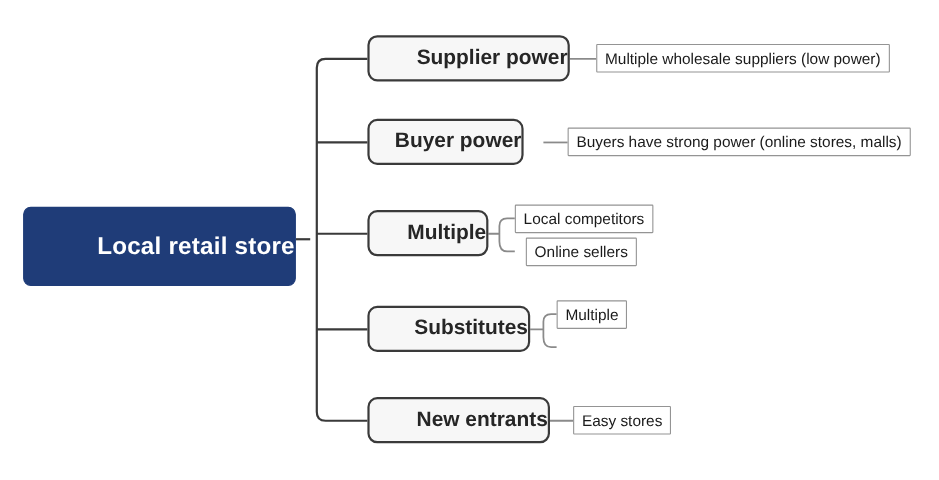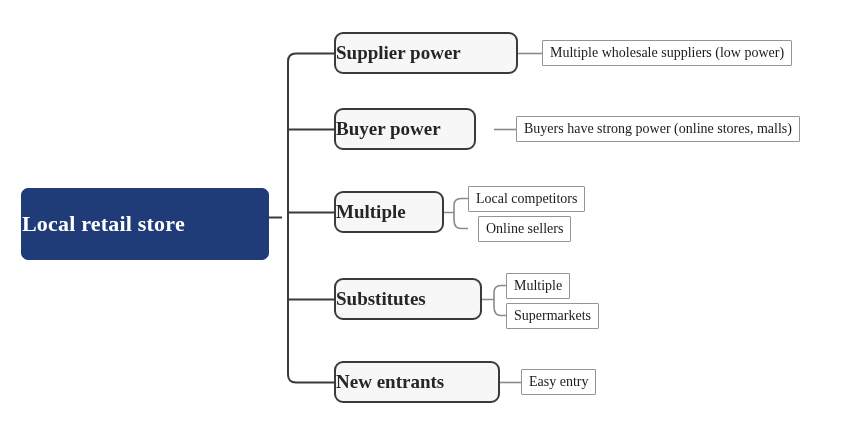--- a/index.html
+++ b/index.html
@@ -22,23 +22,22 @@
     left: 0;
     top: 0;
     width: 854px;
     height: 436px;
   }
   .node {
     position: absolute;
     box-sizing: border-box;
     display: flex;
     align-items: center;
-    justify-content: flex-start;
+    justify-content: flex-end;
     white-space: nowrap;
-    font-family: Liberation Serif, serif;
   }
   .root-node {
     left: 21px;
     top: 188px;
     width: 248px;
     height: 72px;
     background: #1f3c78;
     border: 1px solid #1f3c78;
     border-radius: 7px;
     color: #ffffff;
@@ -138,24 +137,21 @@
   <div class="node leaf-node l-online">
     <span>Online sellers</span>
   </div>
 
   <div class="node branch-node b-substitutes">
     <span>Substitutes</span>
   </div>
   <div class="node leaf-node l-ecommerce">
     <span>Multiple</span>
   </div>
-  <div class="node leaf-node l-supermarket">
-    <span>Supermarkets</span>
-  </div>
 
   <div class="node branch-node b-newentrants">
     <span>New entrants</span>
   </div>
   <div class="node leaf-node l-easyentry">
-    <span>Easy entry</span>
+    <span>Easy stores</span>
   </div>
 
 </div>
 
 </body></html>

